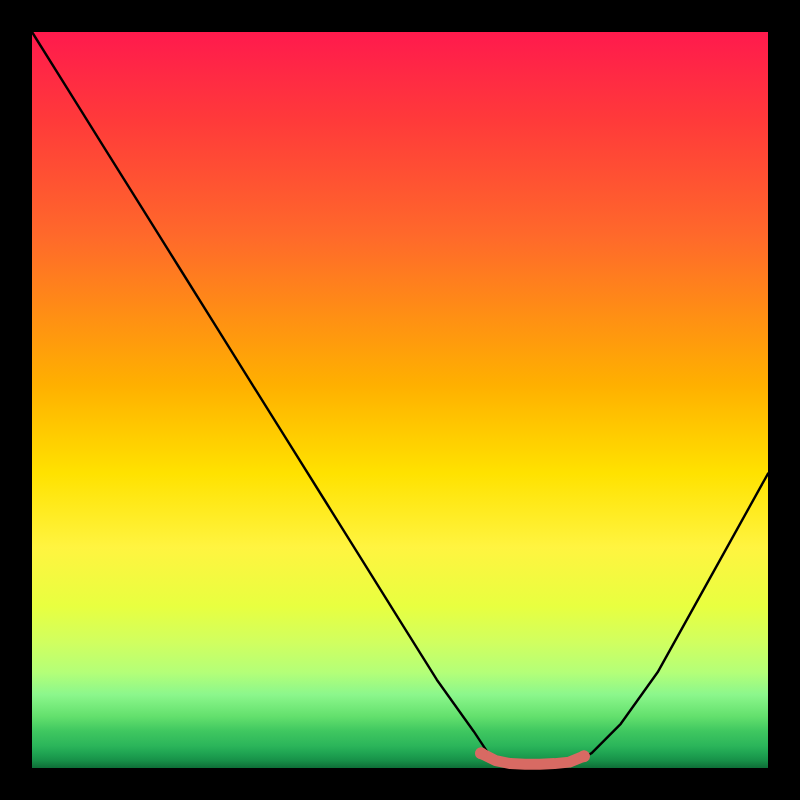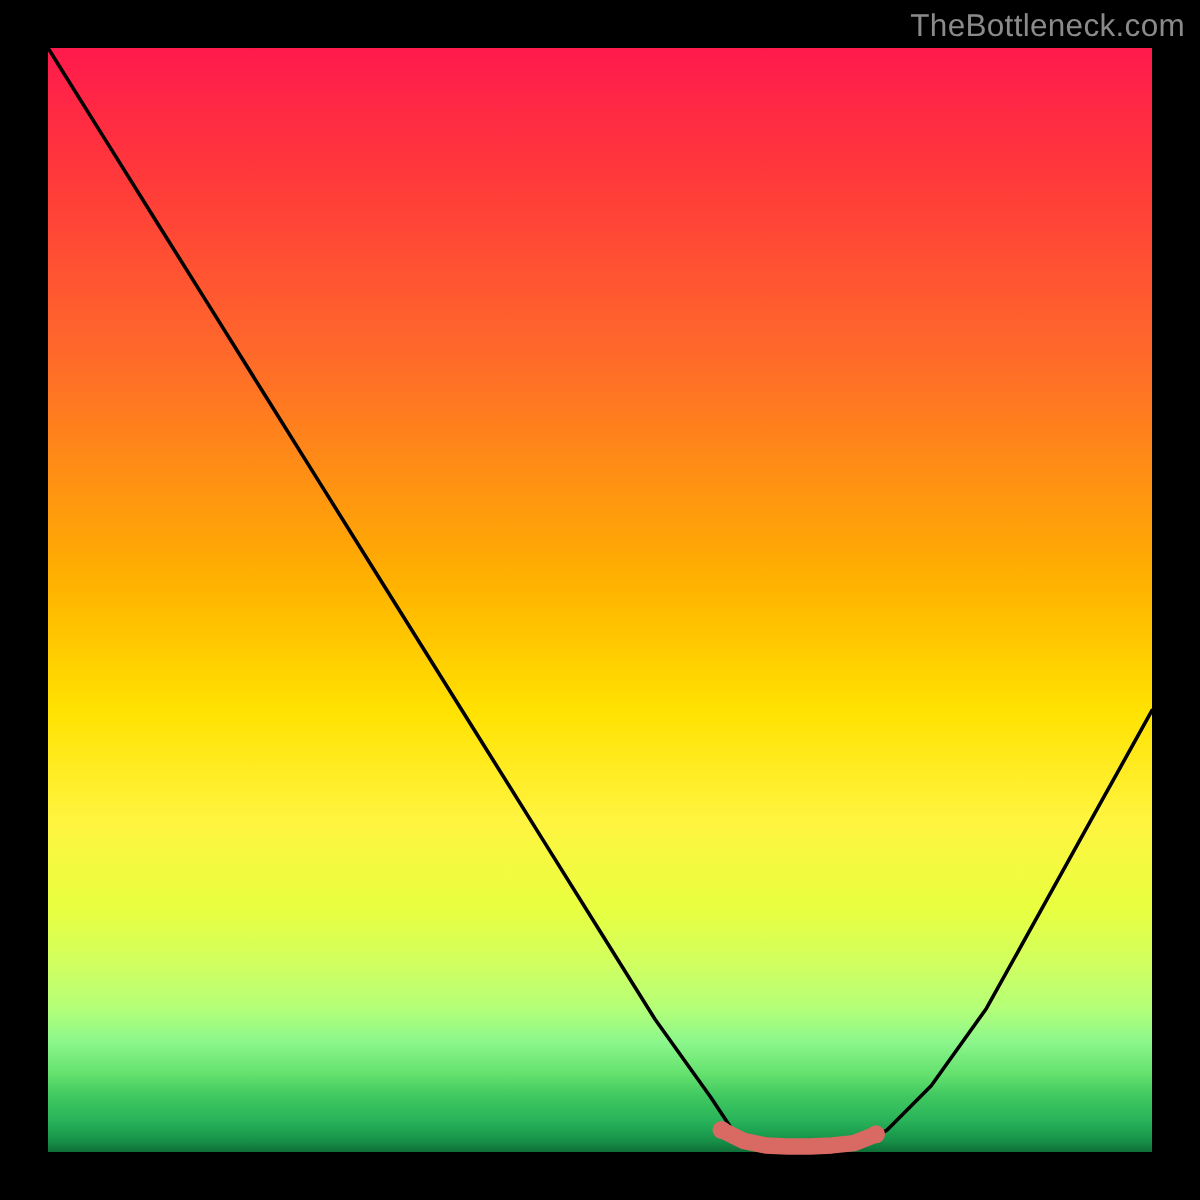--- a/index.html
+++ b/index.html
@@ -74,14 +74,13 @@
         <path id="curve-path" fill="none" stroke="#000000" stroke-width="2.4" stroke-linecap="round" stroke-linejoin="round" d="M0.0 0.0 L36.8 58.9 L73.6 117.8 L110.4 176.6 L147.2 235.5 L184.0 294.4 L220.8 353.3 L257.6 412.2 L294.4 471.0 L331.2 529.9 L368.0 588.8 L404.8 647.7 L441.6 699.2 L456.3 721.3 L471.0 730.8 L485.8 733.8 L500.5 733.8 L515.2 733.8 L529.9 732.3 L544.6 730.1 L559.4 721.3 L588.8 691.8 L625.6 640.3 L662.4 574.1 L699.2 507.8 L736.0 441.6"></path>
       </g>
       <g>
         <path id="highlight-path" fill="none" stroke="#d86a63" stroke-width="11" stroke-linecap="round" stroke-linejoin="round" d="M449.0 721.3 L463.7 728.6 L478.4 731.6 L493.1 732.3 L507.8 732.3 L522.6 731.6 L537.3 730.1 L552.0 724.2"></path>
 
         <circle id="hl-dot-a" r="6" fill="#d86a63" cx="449.0" cy="721.3"></circle>
         <circle id="hl-dot-b" r="6" fill="#d86a63" cx="552.0" cy="724.2"></circle>
       </g>
     </svg>
   </div>
-  <div class="watermark">TheBottleneck.com</div>
 </div>
 
 </body></html>

